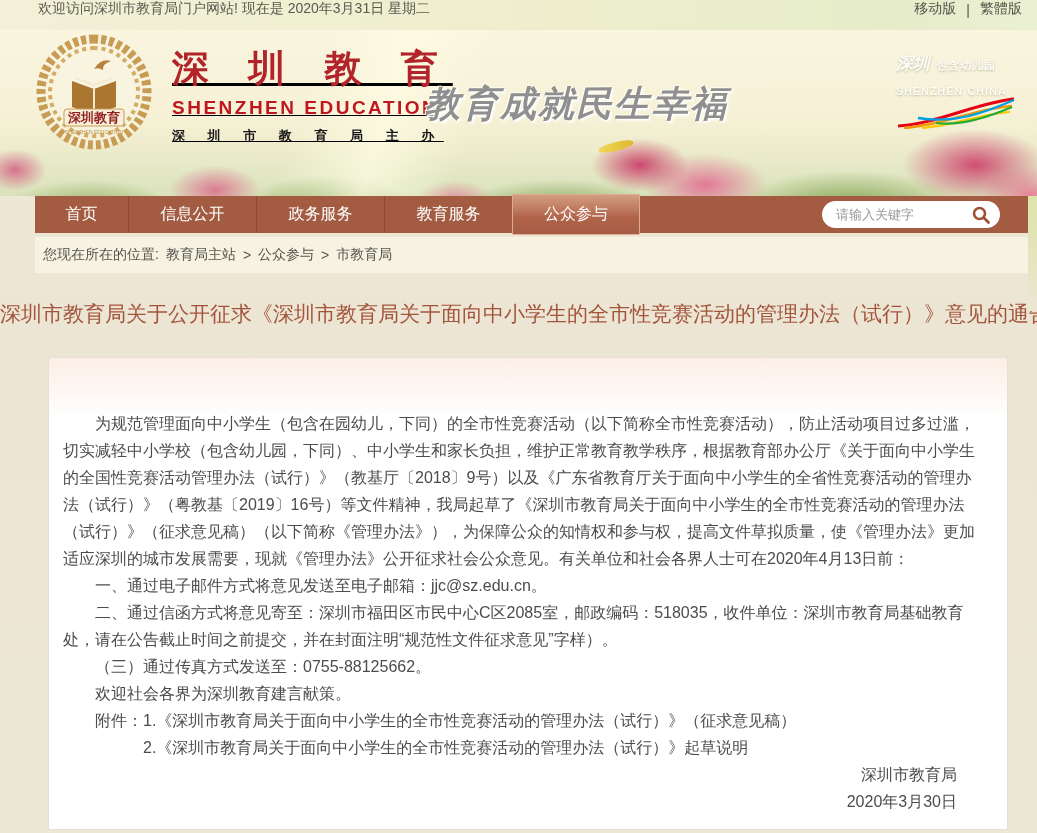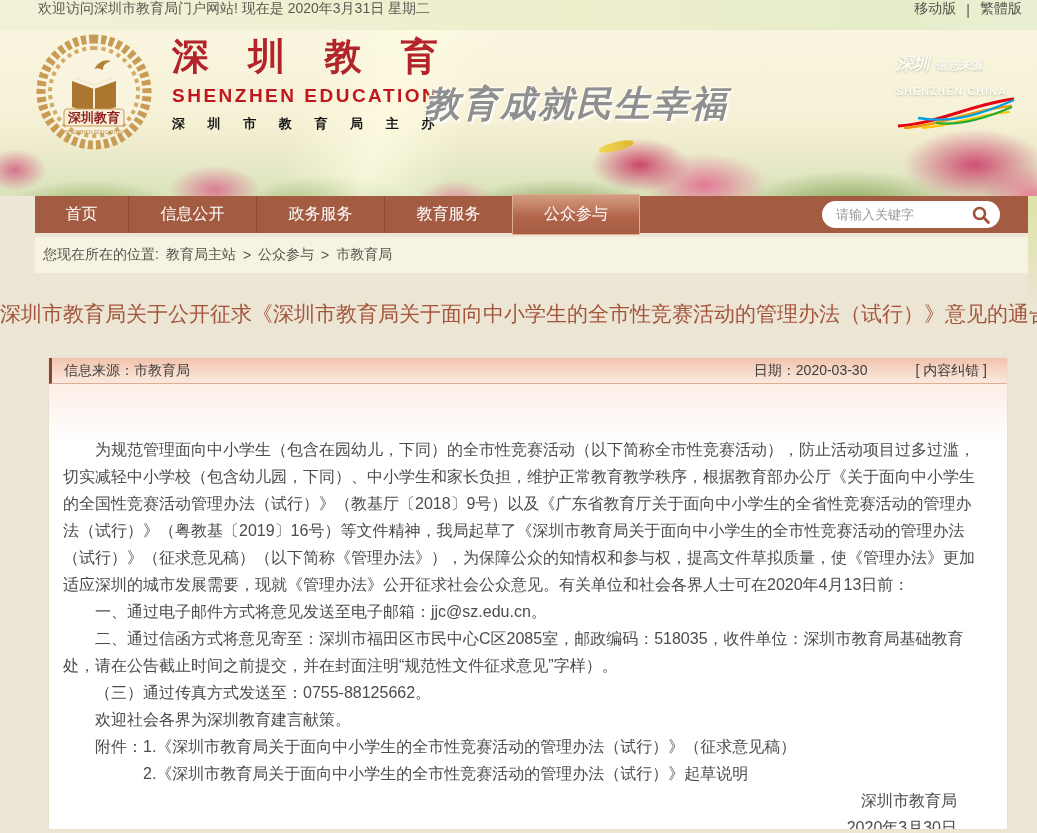--- a/index.html
+++ b/index.html
@@ -34,21 +34,21 @@
       radial-gradient(ellipse 65px 35px at 215px 160px, rgba(219,106,140,.85), rgba(219,106,140,0) 70%),
       radial-gradient(ellipse 45px 30px at 15px 140px, rgba(210,85,125,.8), rgba(210,85,125,0) 70%),
       radial-gradient(ellipse 55px 28px at 455px 170px, rgba(224,120,150,.75), rgba(224,120,150,0) 70%),
       radial-gradient(ellipse 120px 45px at 330px 178px, rgba(124,160,74,.9), rgba(124,160,74,0) 72%),
       radial-gradient(ellipse 150px 50px at 560px 185px, rgba(106,146,62,.9), rgba(106,146,62,0) 72%),
       radial-gradient(ellipse 160px 55px at 850px 180px, rgba(116,154,66,.9), rgba(116,154,66,0) 72%),
       radial-gradient(ellipse 120px 45px at 90px 182px, rgba(130,165,80,.85), rgba(130,165,80,0) 72%),
       linear-gradient(180deg, #f9f5df 0%, #f6f1d6 52%, #eeeccd 70%, #e3e7c4 86%, #d9e2ba 100%);
   }
   .emblem { position: absolute; left: 35px; top: 3px; width: 118px; height: 118px; }
-  .site-block { position: absolute; left: 172px; top: 2px; }
+  .site-block { position: absolute; left: 172px; top: 14px; text-decoration: underline; }
   .site-cn {
     font-family: "Liberation Serif", "DejaVu Serif", serif;
     font-weight: bold; font-size: 37px; color: #b2232a; letter-spacing: 15px; white-space: nowrap;
   }
   .site-en { font-size: 19px; font-weight: bold; color: #c0161d; letter-spacing: 2.5px; margin-top: 3px; }
   .site-host { font-size: 13px; font-weight: bold; color: #141414; letter-spacing: 9.5px; margin-top: 8px; white-space: nowrap; }
   .slogan {
     position: absolute; left: 424px; top: 50px;
     font-size: 36px; font-weight: bold; color: #8f8f8f; letter-spacing: 2px; white-space: nowrap;
     text-shadow: 1px 1px 0 #ffffff, -1px -1px 0 #fffdf0, 2px 2px 3px rgba(255,255,255,.9);
@@ -163,21 +163,21 @@
     <div class="site-en">SHENZHEN EDUCATION</div>
     <div class="site-host">深 圳 市 教 育 局 主 办</div>
   </div>
 
   <div class="slogan">教育成就民生幸福</div>
   <div class="slogan-leaf"></div>
 
   <div class="gov-logo">
     <div class="gov-line1">
       <span class="gov-cn">深圳</span>
-      <span class="gov-sub">信息来源</span>
+      <span class="gov-sub">包含幼儿园</span>
     </div>
     <div class="gov-en">SHENZHEN CHINA</div>
     <svg width="120" height="32" viewBox="0 0 120 32">
       <path d="M2 29 C 40 27, 80 6, 118 2" stroke="#e60012" stroke-width="3" fill="none"></path>
       <path d="M8 31 C 45 29, 82 11, 116 9" stroke="#f39800" stroke-width="2.6" fill="none"></path>
       <path d="M26 31 C 58 28, 90 16, 114 15" stroke="#fcc800" stroke-width="2.2" fill="none"></path>
       <path d="M118 3 C 88 16, 58 27, 22 21" stroke="#00a0e9" stroke-width="2.4" fill="none"></path>
       <path d="M116 10 C 88 22, 62 29, 40 26" stroke="#22ac38" stroke-width="2.2" fill="none"></path>
     </svg>
   </div>
@@ -205,25 +205,20 @@
   <span class="crumb-link">教育局主站</span>
   <span>&gt;</span>
   <span class="crumb-link">公众参与</span>
   <span>&gt;</span>
   <span class="crumb-link">市教育局</span>
 </div>
 
 <div class="article-title">深圳市教育局关于公开征求《深圳市教育局关于面向中小学生的全市性竞赛活动的管理办法（试行）》意见的通告</div>
 
 <div class="content-box">
-  <div class="info-bar">
-    <span class="info-source">信息来源：市教育局</span>
-    <span class="info-date">日期：2020-03-30</span>
-    <span class="info-correction">[ 内容纠错 ]</span>
-  </div>
   <div class="content-body">
     <p class="p-indent">为规范管理面向中小学生（包含在园幼儿，下同）的全市性竞赛活动（以下简称全市性竞赛活动），防止活动项目过多过滥，切实减轻中小学校（包含幼儿园，下同）、中小学生和家长负担，维护正常教育教学秩序，根据教育部办公厅《关于面向中小学生的全国性竞赛活动管理办法（试行）》（教基厅〔2018〕9号）以及《广东省教育厅关于面向中小学生的全省性竞赛活动的管理办法（试行）》（粤教基〔2019〕16号）等文件精神，我局起草了《深圳市教育局关于面向中小学生的全市性竞赛活动的管理办法（试行）》（征求意见稿）（以下简称《管理办法》），为保障公众的知情权和参与权，提高文件草拟质量，使《管理办法》更加适应深圳的城市发展需要，现就《管理办法》公开征求社会公众意见。有关单位和社会各界人士可在2020年4月13日前：</p>
     <p class="p-indent">一、通过电子邮件方式将意见发送至电子邮箱：jjc@sz.edu.cn。</p>
     <p class="p-indent">二、通过信函方式将意见寄至：深圳市福田区市民中心C区2085室，邮政编码：518035，收件单位：深圳市教育局基础教育处，请在公告截止时间之前提交，并在封面注明“规范性文件征求意见”字样）。</p>
     <p class="p-indent">（三）通过传真方式发送至：0755-88125662。</p>
     <p class="p-indent">欢迎社会各界为深圳教育建言献策。</p>
     <p class="p-indent">附件：1.《深圳市教育局关于面向中小学生的全市性竞赛活动的管理办法（试行）》（征求意见稿）</p>
     <p class="p-attach2">2.《深圳市教育局关于面向中小学生的全市性竞赛活动的管理办法（试行）》起草说明</p>
     <p class="sig sig-org">深圳市教育局</p>
     <p class="sig">2020年3月30日</p>

